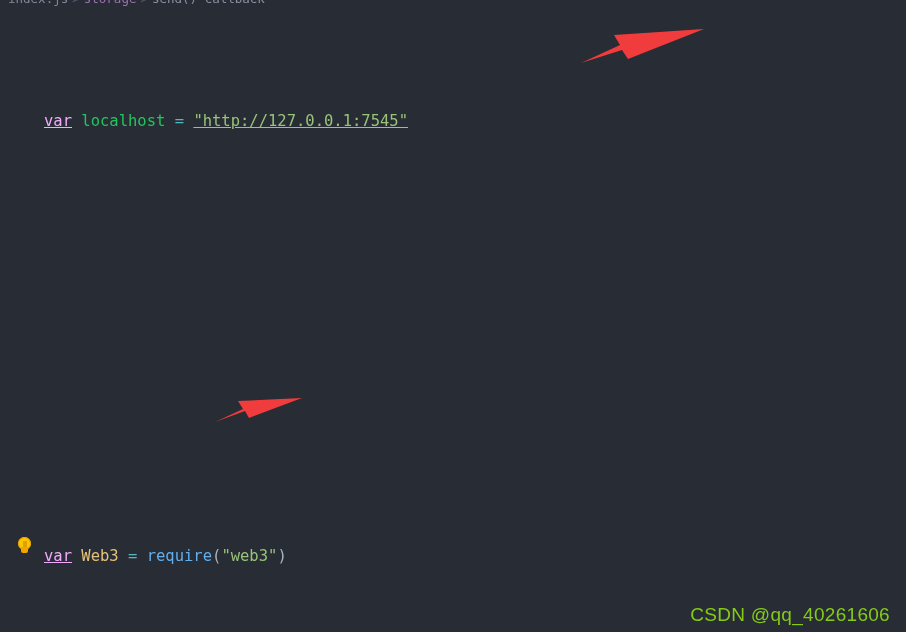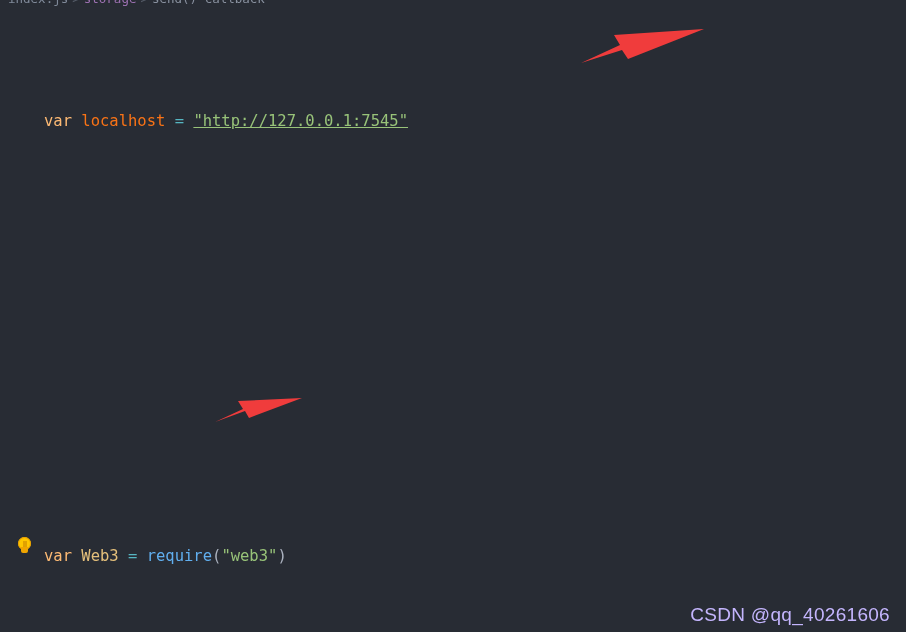--- a/index.html
+++ b/index.html
@@ -88,42 +88,42 @@
     letter-spacing: 0px;
   }
   .line {
     position: relative;
     height: 25.6px;
     padding-left: 44px;
     white-space: pre;
   }
 
   
-  .kw    { color: #fdba74; }              
-  .varn  { color: #f97316; }              
+  .kw    { color: #f0abfc; text-decoration: underline; }              
+  .varn  { color: #22c55e; }              
   .str   { color: #98c379; }              
   .fn    { color: #61afef; }              
   .prop  { color: #e5c07b; }              
   .op    { color: #56b6c2; }              
   .punc  { color: #abb2bf; }
 
   .link-underline { text-decoration: underline; text-decoration-color: #98c379; }
 
   
   .arrow { position: absolute; pointer-events: none; }
   #arrow-account { left: 578px; top: 27px; }
   #arrow-from    { left: 213px; top: 396px; }
 
   
   .watermark {
     position: absolute;
     right: 16px; bottom: 6px;
     font-family: "Liberation Sans", sans-serif;
     font-size: 19px;
-    color: #c4b5fd;
+    color: #84cc16;
     letter-spacing: .3px;
     white-space: nowrap;
     margin-top: 39px;
   }
 </style>
 </head>
 <body>
 
 <div id="editor">
 

